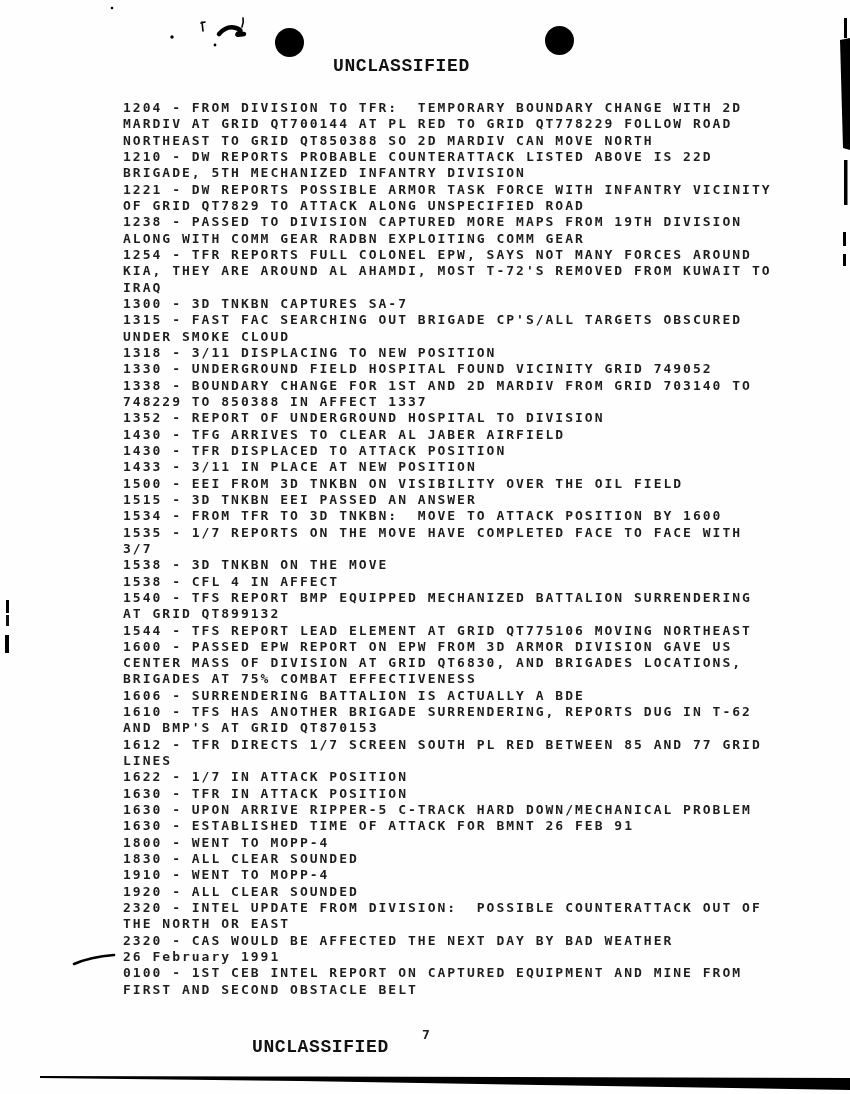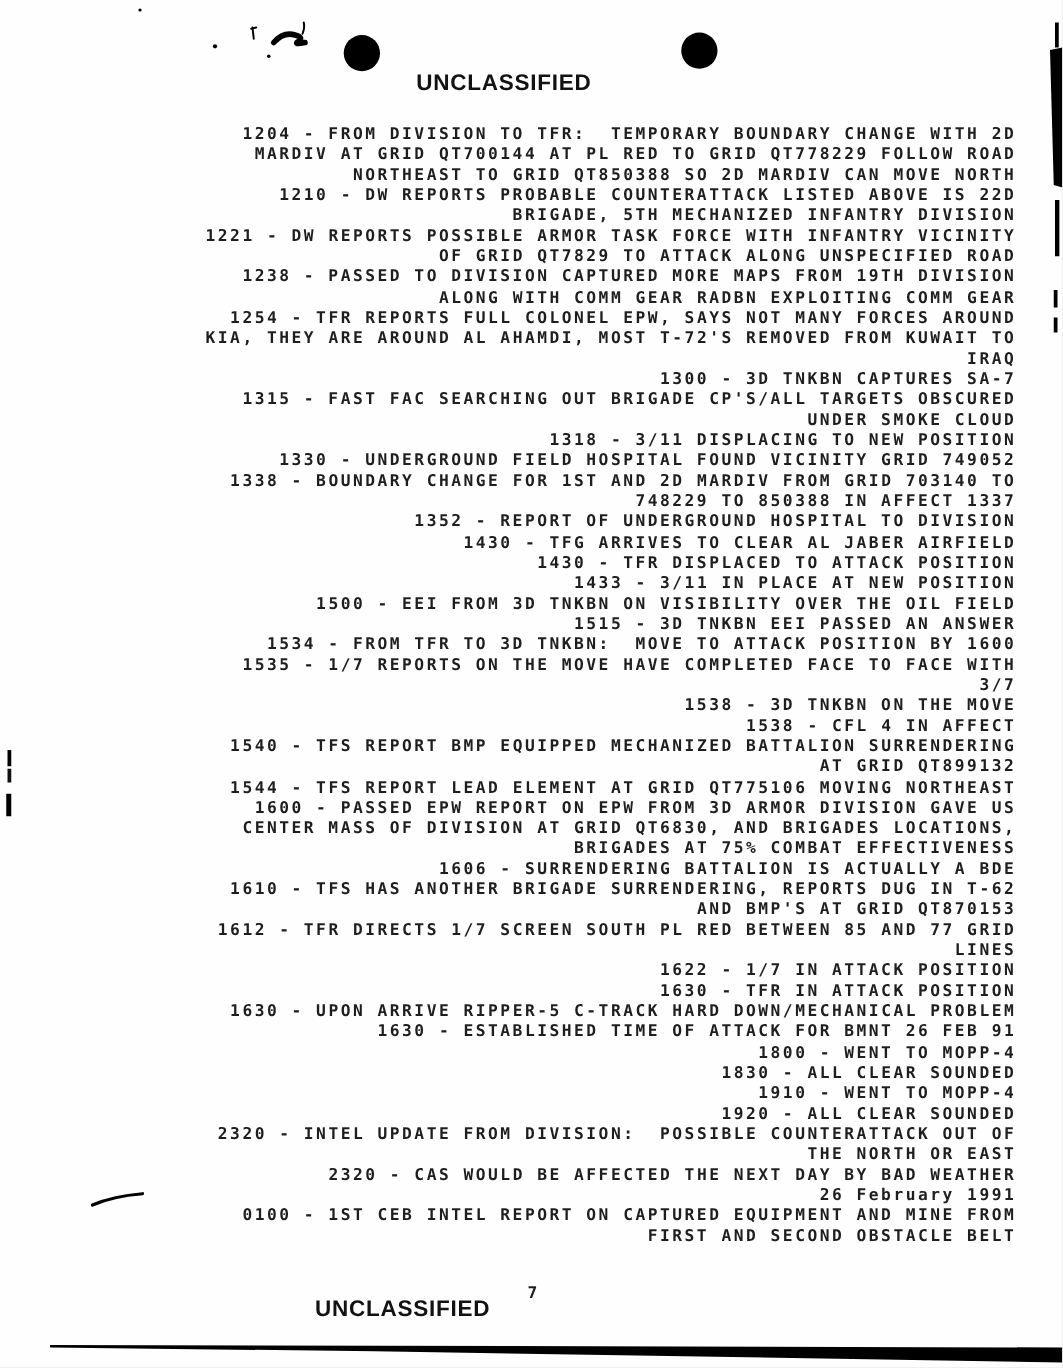--- a/index.html
+++ b/index.html
@@ -11,21 +11,21 @@
     position: relative;
     width: 850px;
     height: 1094px;
     background: #fefefe;
     overflow: hidden;
     font-family: "DejaVu Sans Mono", monospace;
     color: #1c1c1c;
   }
   .classification {
     position: absolute;
-    font-family: Liberation Sans, sans-serif;
+    font-family: Liberation Mono, monospace;
     font-weight: bold;
     font-size: 18px;
     letter-spacing: 0.6px;
     color: #121212;
     white-space: nowrap;
   }
   .classification.header { left: 333px; top: 56px; }
   .classification.footer { left: 252px; top: 1037px; }
   .page-number {
     position: absolute;
@@ -41,21 +41,21 @@
     left: 123px;
     top: 100px;
     width: 690px;
     font-size: 13px;
     font-weight: bold;
     letter-spacing: 2px;
     line-height: 16.33px;
     white-space: pre;
     color: #1e1e1e;
   }
-  .doc-text .line { height: 16.33px; text-align: right; }
+  .doc-text .line { height: 16.33px; }
   .hole-punch {
     position: absolute;
     width: 29px;
     height: 29px;
     border-radius: 50%;
     background: #000;
   }
   .hole-punch.left  { left: 275px; top: 28px; }
   .hole-punch.right { left: 545px; top: 26px; }
   .artifact { position: absolute; }

